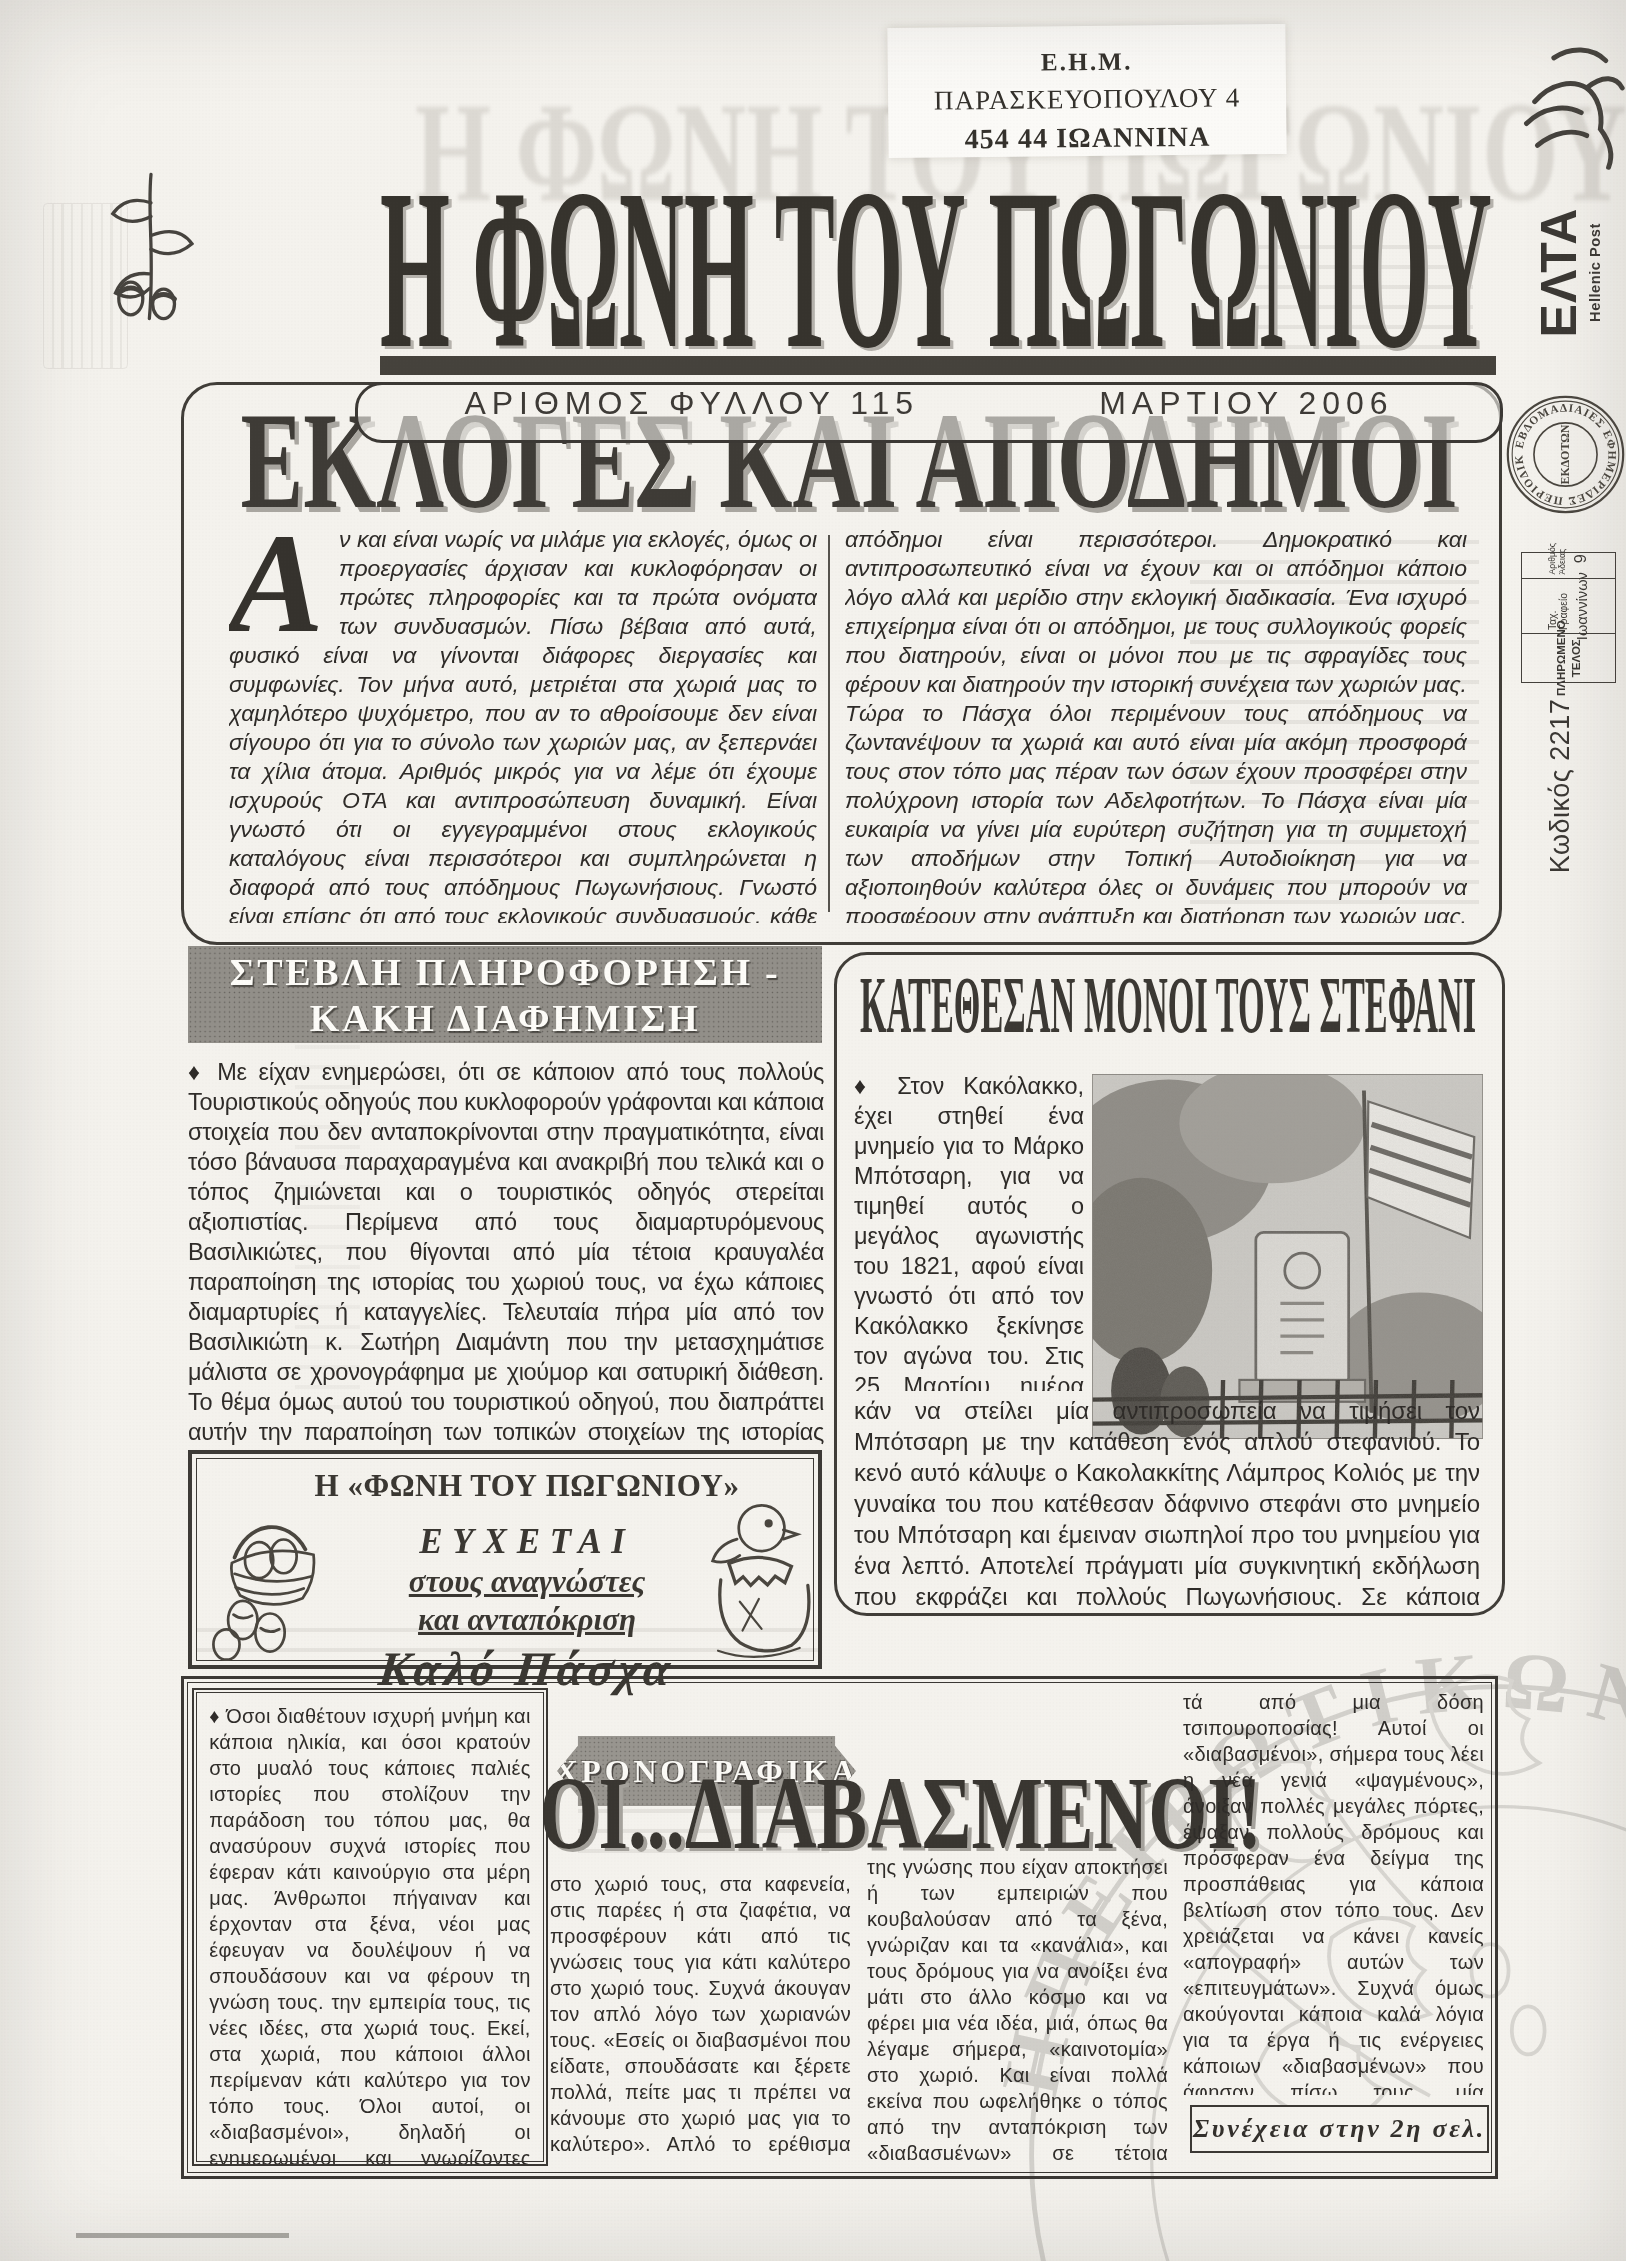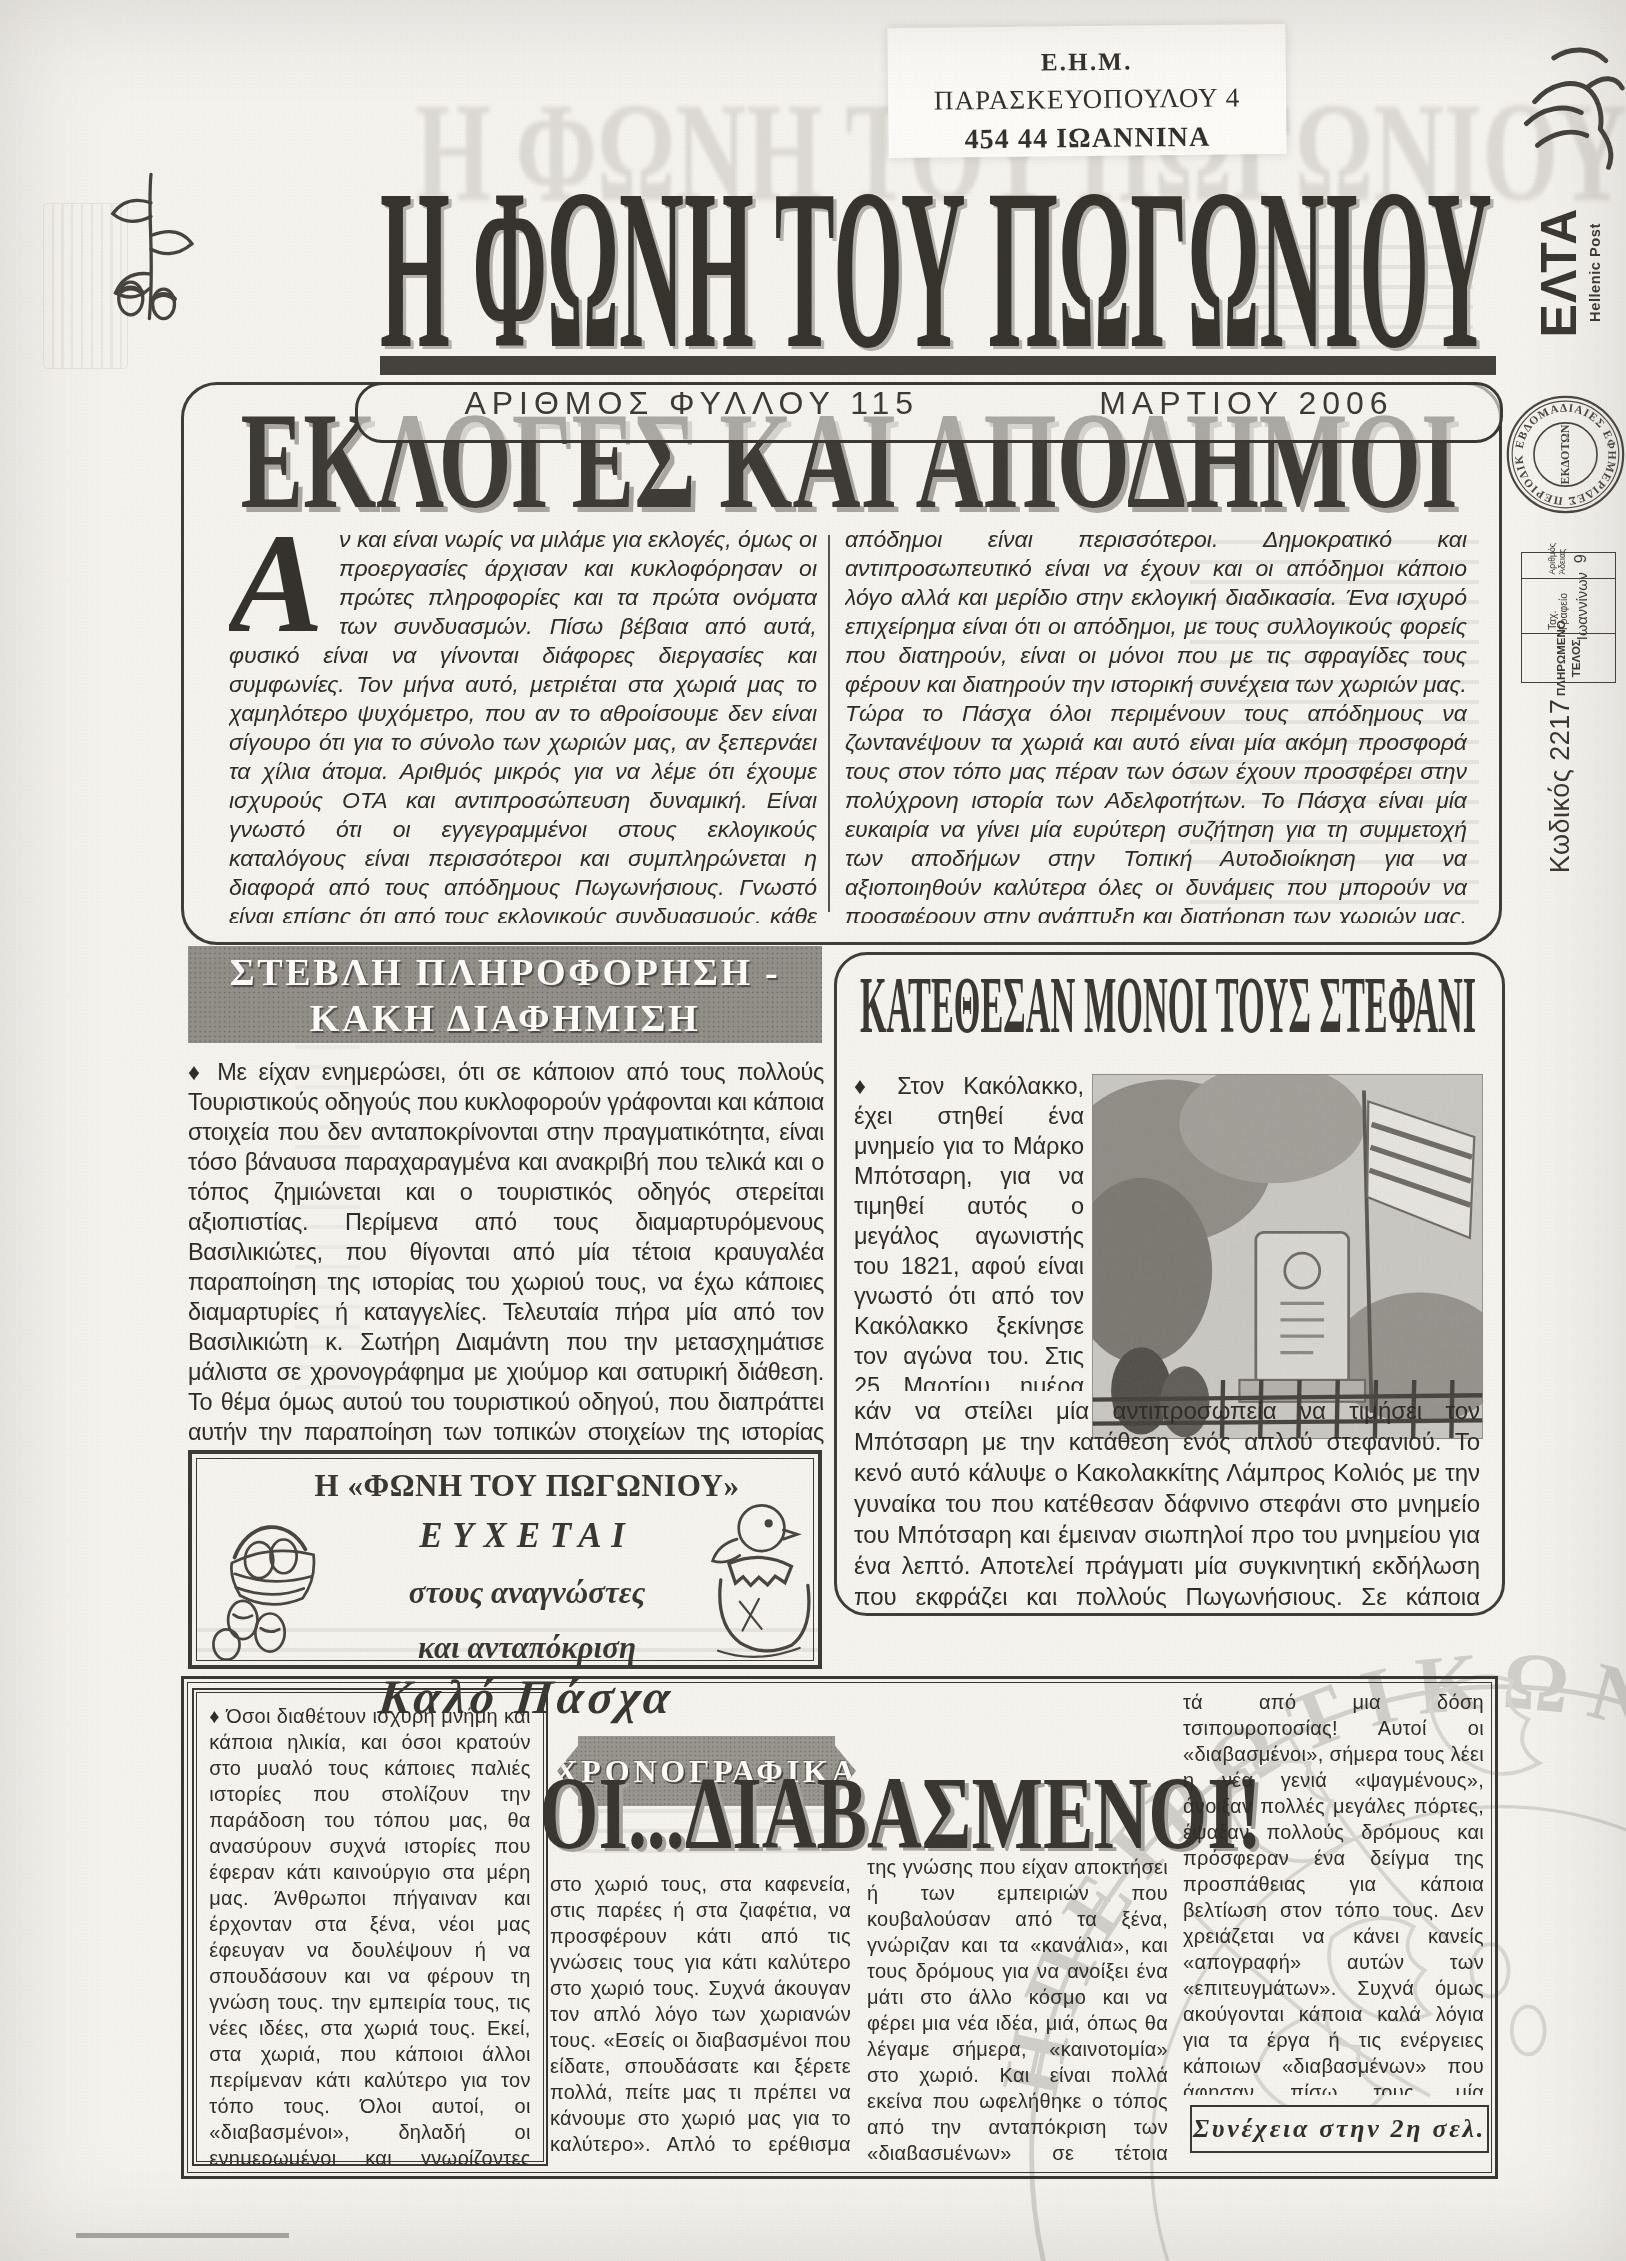--- a/index.html
+++ b/index.html
@@ -43,22 +43,22 @@
              display:flex;flex-direction:column;align-items:center;justify-content:center;z-index:3;}
   .gray-band div{font-family:"Liberation Serif",serif;font-weight:bold;font-size:38px;line-height:46px;
                  letter-spacing:2.7px;color:#fdfcf8;text-shadow:1.6px 1.6px 1.1px rgba(40,38,34,.65);white-space:nowrap;}
   .bodytext{font-size:23.5px;line-height:30px;text-align:justify;color:#2e2b28;z-index:3;}
   .easterbox{left:188px;top:1450px;width:634px;height:219px;border:4.9px solid #3d3a36;z-index:3;
              box-sizing:border-box;}
   .easterbox::before{content:"";position:absolute;inset:3.8px;border:1.6px solid #3d3a36;}
   .easter-text{position:absolute;inset:0;display:flex;flex-direction:column;align-items:center;
                padding:14px 98px 0 142px;font-family:"Liberation Serif",serif;color:#3a3732;}
   .e1{font-size:31px;font-weight:bold;letter-spacing:0.5px;white-space:nowrap;}
-  .e2{font-size:35px;font-weight:bold;font-style:italic;letter-spacing:9.8px;margin-top:12px;}
-  .e3{font-size:31px;font-weight:bold;font-style:italic;margin-top:19px;}
+  .e2{font-size:35px;font-weight:bold;font-style:italic;letter-spacing:9.8px;margin-top:18px;}
+  .e3{font-size:31px;font-weight:bold;font-style:italic;margin-top:2px;text-decoration:underline;}
   .e5{font-size:48px;font-weight:bold;font-style:italic;letter-spacing:4.4px;margin-top:3.3px;transform:skewX(-6deg);}
   .rightbox{left:834px;top:952px;width:665px;height:658px;border:3.8px solid #403d38;border-radius:33px;z-index:2;}
   .bottombox{left:181px;top:1676px;width:1317px;height:503px;border:3.8px solid #3b3834;z-index:2;box-sizing:border-box;}
   .bottombox::before{content:"";position:absolute;inset:2.7px;border:1.1px solid #3b3834;}
   .col1box{left:192px;top:1688px;width:356px;height:478px;border:2.7px solid #3b3834;z-index:3;box-sizing:border-box;
            padding:13px 15.3px;overflow:hidden;}
   .col1box::before{content:"";position:absolute;inset:2.2px;border:1.1px solid #3b3834;}
   .chronotext{font-size:20px;line-height:26px;letter-spacing:0.3px;text-align:justify;color:#2f2c29;z-index:3;overflow:hidden;}
   .banner{left:557px;top:1736px;width:299px;height:70px;z-index:3;
           background-color:#98958f;background-image:radial-gradient(rgba(56,53,48,.5) 0.8px,transparent 0.9px);

